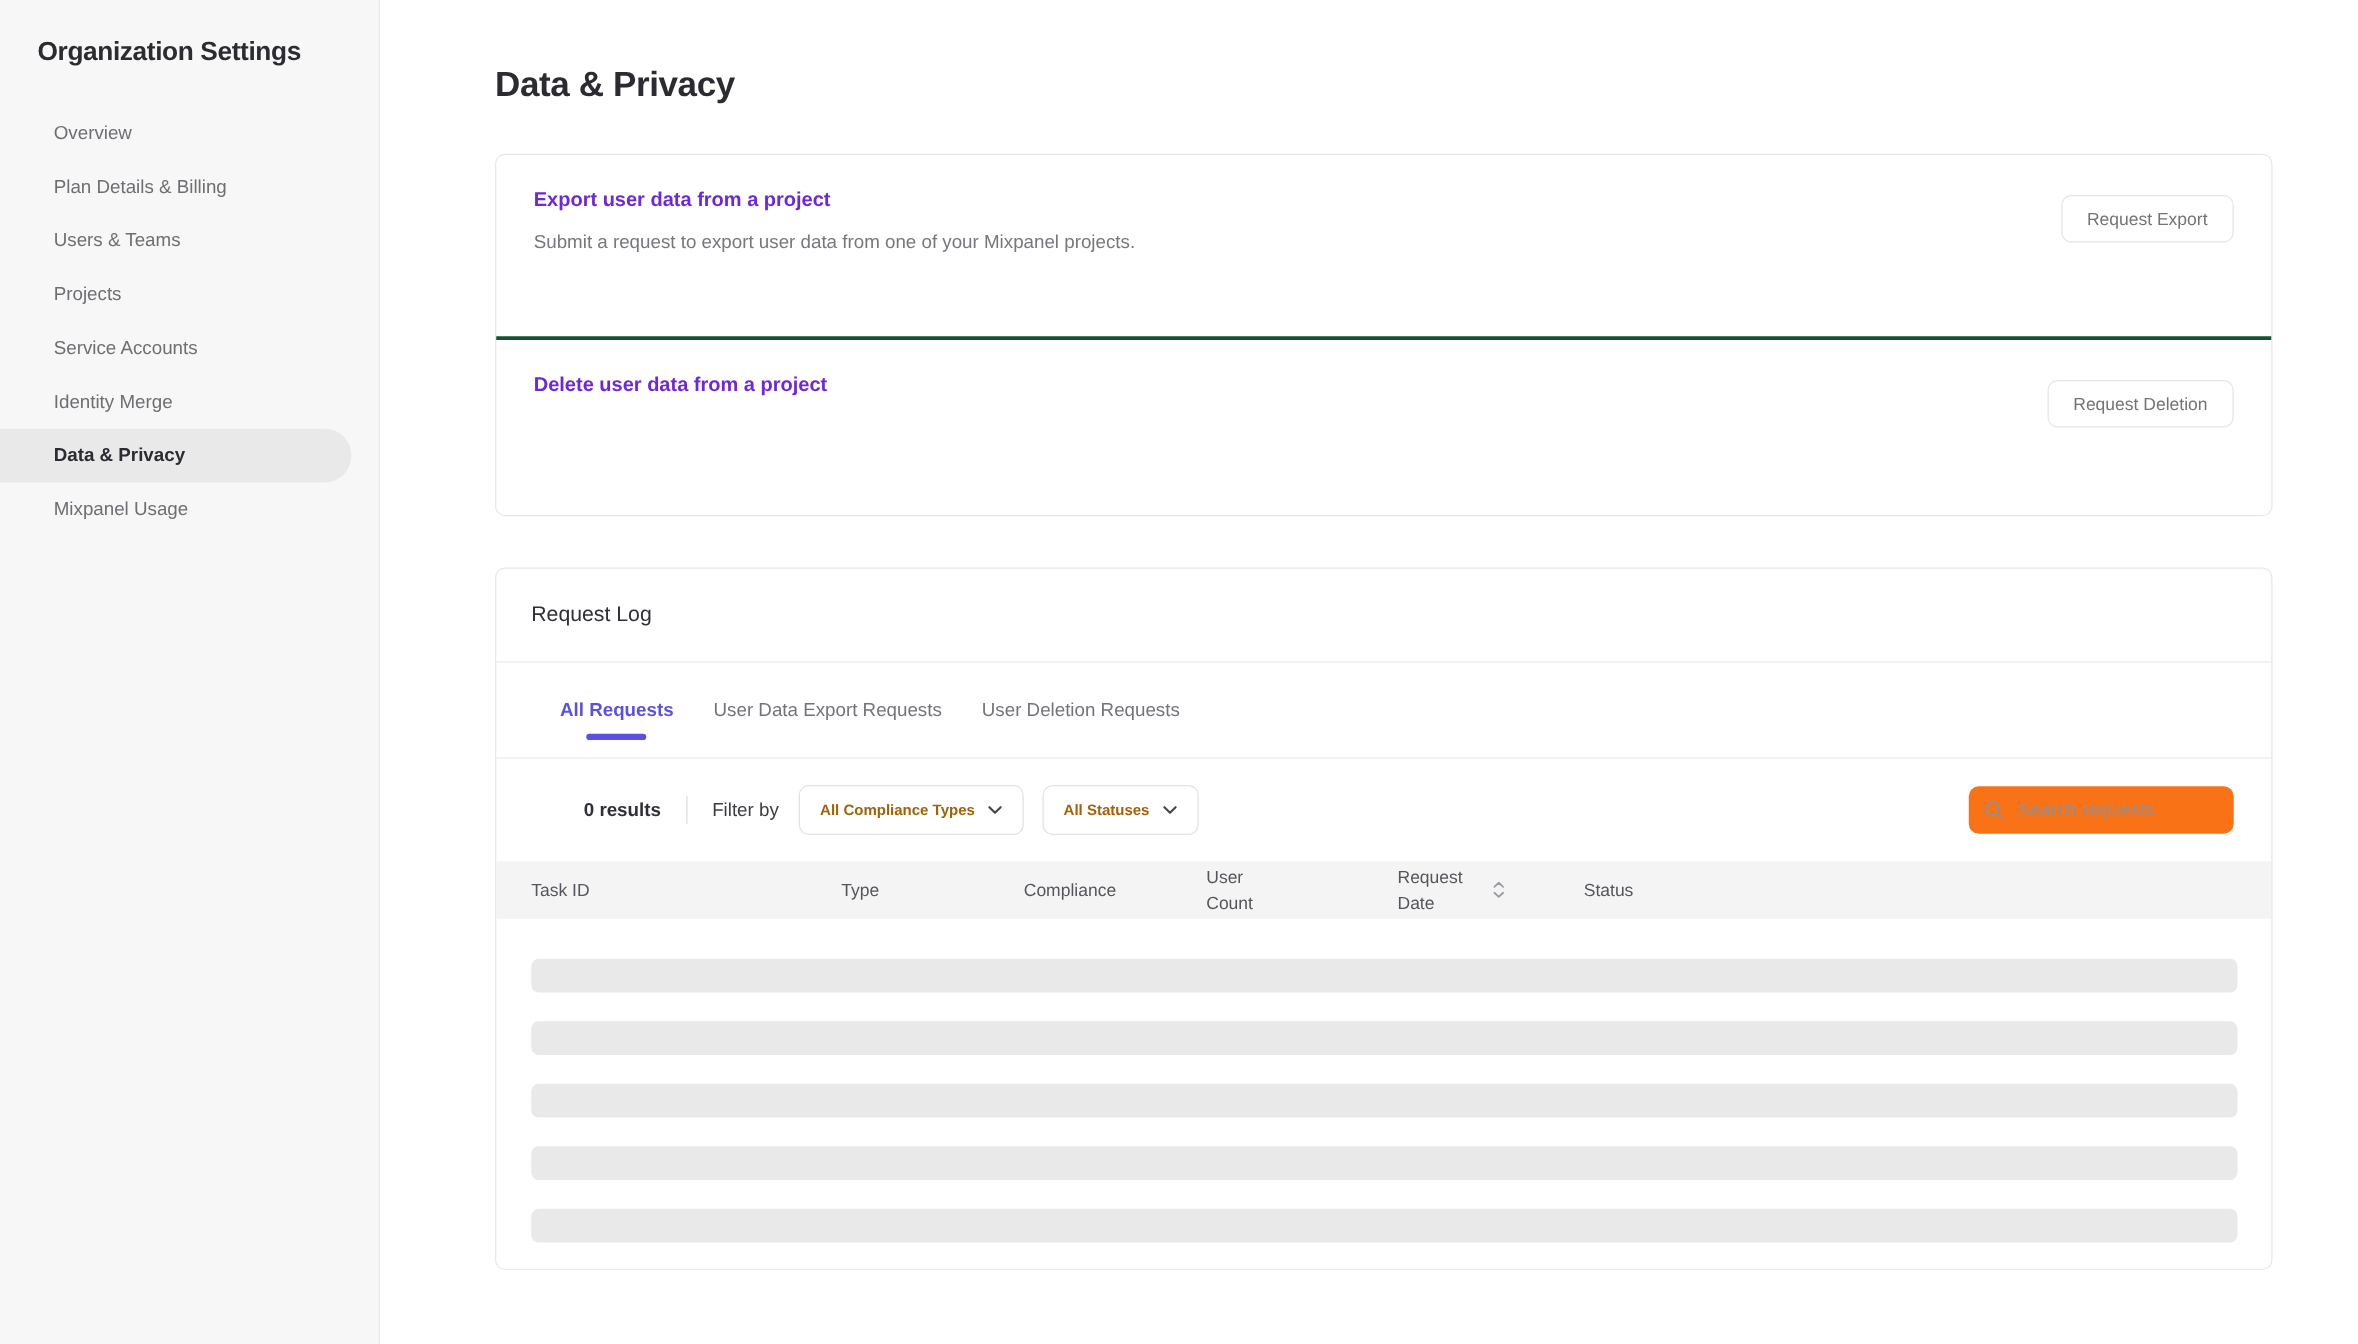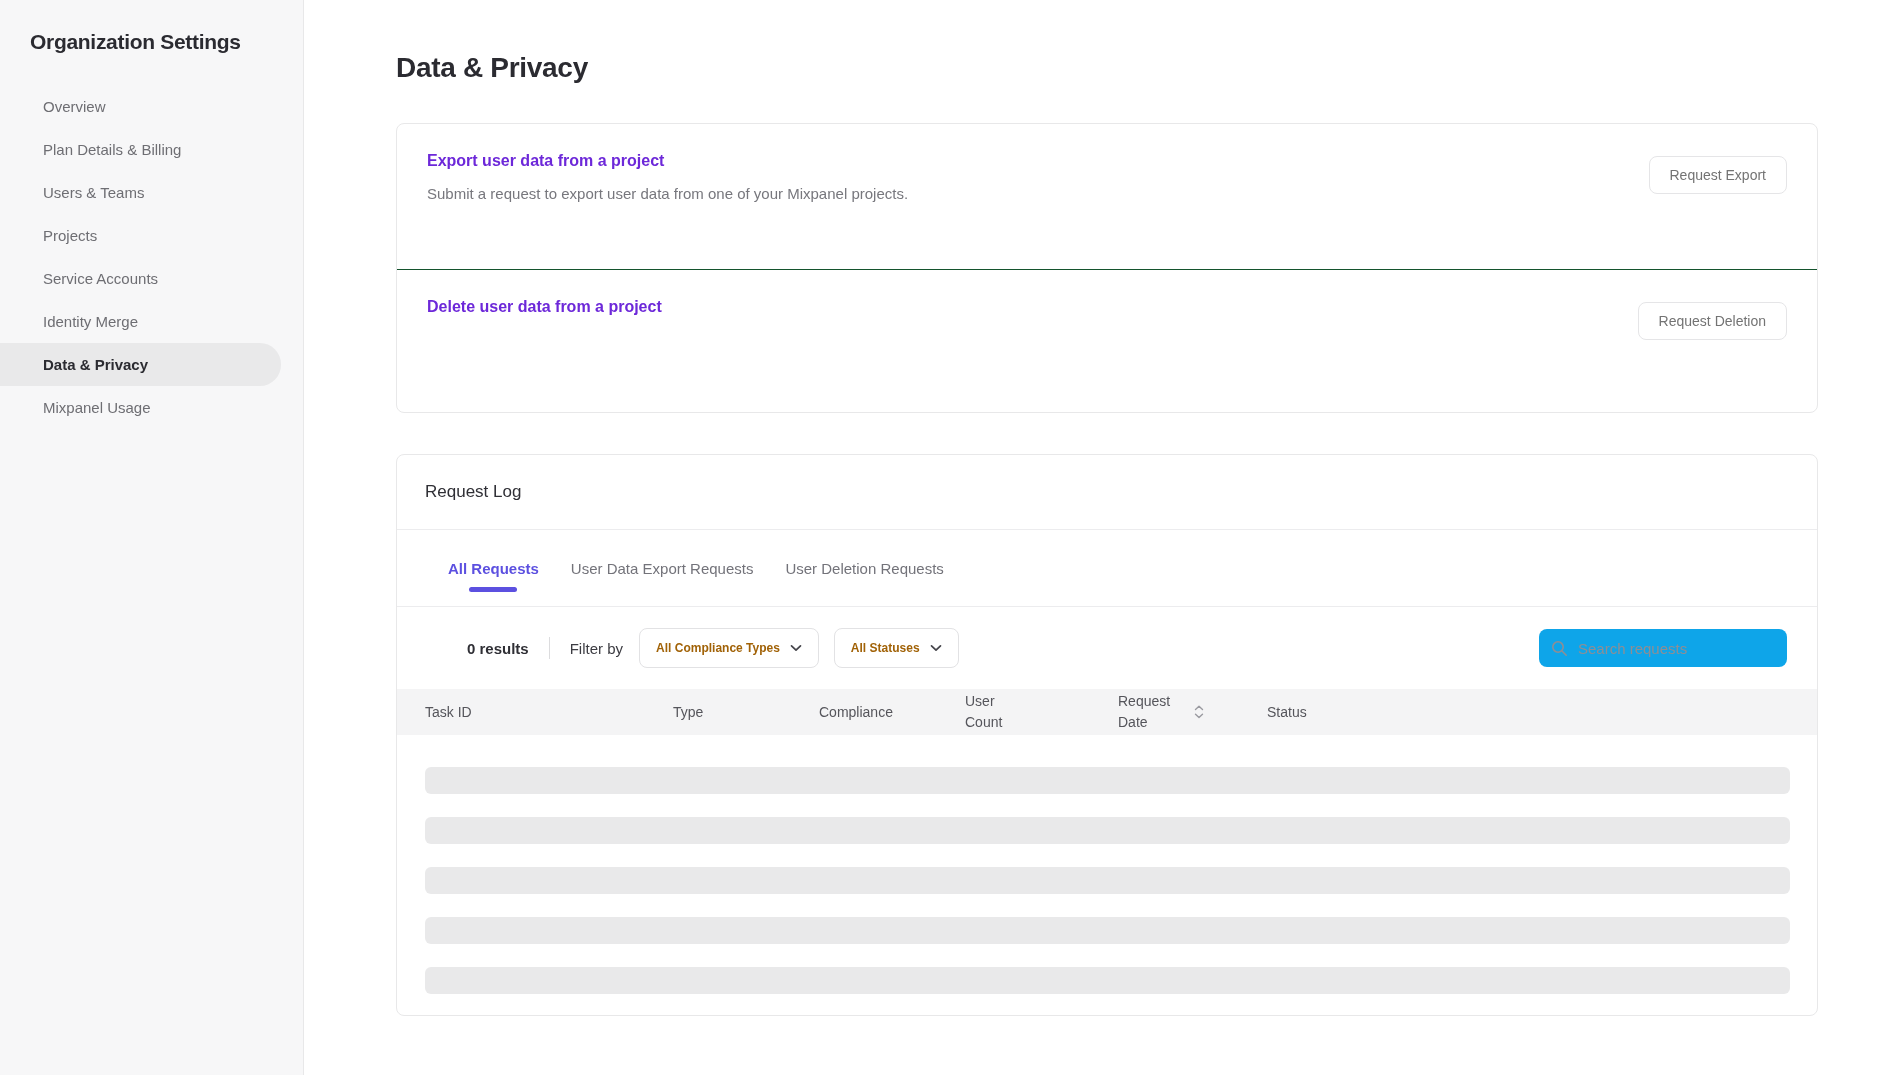--- a/index.html
+++ b/index.html
@@ -46,21 +46,21 @@
     width: 1422px; margin-left: 92px;
     border: 1px solid #e8e8e9; border-radius: 8px;
     background: #fff;
   }
   .actions-card { margin-top: 39px; height: 290px; }
   .action-section {
     height: 145px;
     display: flex; justify-content: space-between; align-items: flex-start;
     padding: 28px 30px 0 30px;
   }
-  .action-section + .action-section { border-top: 1px solid #14532d; }
+  .action-section + .action-section { border-top: 3px solid #14532d; }
   .action-title { font-size: 16px; font-weight: bold; color: #6d28d9; }
   .action-desc { margin-top: 15px; font-size: 15px; color: #77777d; }
   .ghost-btn {
     height: 38px; margin-top: 4px; padding: 0 20px;
     border: 1px solid #e5e5e7; border-radius: 8px;
     background: #fff; color: #737373;
     font-size: 14px; font-weight: 500;
     font-family: "Liberation Sans", sans-serif;
     cursor: default; white-space: nowrap;
   }
@@ -103,24 +103,24 @@
     display: flex; align-items: center; gap: 10px;
     border: 1px solid #e2e2e4; border-radius: 8px; background: #fff;
     font-size: 12px; font-weight: bold; color: #a16207;
     font-family: "Liberation Sans", sans-serif;
     cursor: pointer; white-space: nowrap;
   }
   .dd-btn + .dd-btn { margin-left: 15px; }
   .chev { display: inline-flex; }
   .search-box {
     margin-left: auto;
-    width: 248px; height: 38px;
+    width: 212px; height: 38px;
     display: flex; align-items: center; gap: 10px;
     padding: 0 12px;
-    background: #0ea5e9; border-radius: 8px;
+    background: #f97316; border-radius: 8px;
   }
   .search-box input {
     border: 0; background: transparent; outline: none;
     width: 100%; font-size: 15px; color: #4a4a50;
     font-family: "Liberation Sans", sans-serif;
   }
   .search-box input::placeholder { color: #8e8e94; }
   
   .thead {
     height: 46px;

